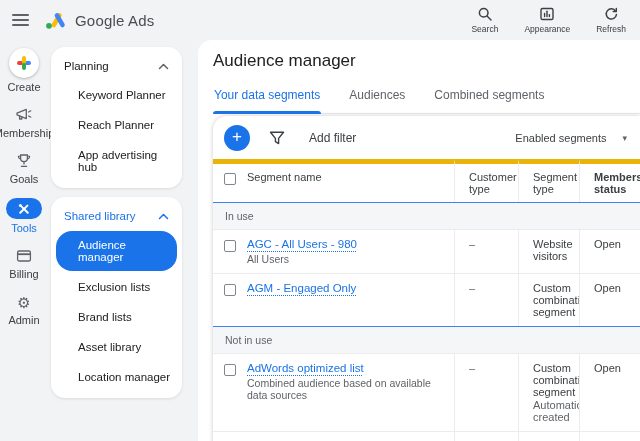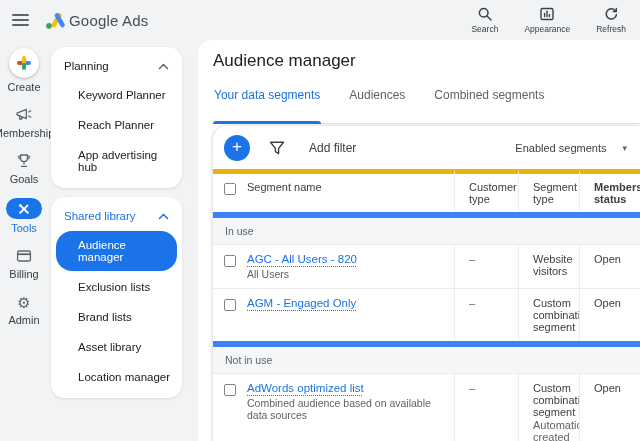--- a/index.html
+++ b/index.html
@@ -7,21 +7,21 @@
   body {
     font-family: "Liberation Sans", "DejaVu Sans", sans-serif;
     background: #f1f3f4; color: #3c4043; font-size: 11px;
   }
   .app { width: 640px; height: 441px; display: flex; flex-direction: column; }
 
   
   .topbar { height: 40px; display: flex; align-items: center; padding: 0 14px 0 12px; flex: none; }
   .hamburger { width: 17px; display: flex; flex-direction: column; gap: 3.5px; cursor: pointer; background: none; border: none; margin-right: 16px; }
   .hamburger span { height: 1.8px; background: #5f6368; border-radius: 1px; }
-  .brand { display: flex; align-items: center; gap: 3px; }
+  .brand { display: flex; align-items: center; gap: 9px; }
   .brand-text { font-size: 15px; color: #4a4d51; letter-spacing: .2px; }
   .topbar-actions { margin-left: auto; display: flex; gap: 26px; justify-content: flex-end; }
   .tb-action { display: flex; flex-direction: column; align-items: center; gap: 2px; cursor: pointer; }
   .tb-action .lbl { font-size: 8.5px; color: #3c4043; }
 
   
   .body { flex: 1; display: flex; min-height: 0; }
 
   
   .rail { width: 48px; flex: none; display: flex; flex-direction: column; align-items: center; padding-top: 8px; }
@@ -41,41 +41,41 @@
   .side-card { background: #fff; border-radius: 14px; box-shadow: 0 1px 3px rgba(60,64,67,.13); padding: 4px 0 6px; margin-bottom: 9px; }
   .section-header { display: flex; align-items: center; justify-content: space-between; padding: 9px 13px 8px; font-size: 11.5px; color: #202124; cursor: pointer; }
   .section-header.blue { color: #1a73e8; }
   .side-item { padding: 9px 10px 9px 27px; font-size: 11.5px; color: #202124; cursor: pointer; }
   .side-item.selected { background: #1a73e8; color: #fff; border-radius: 16px; margin: 1px 5px; padding: 8px 10px 8px 22px; }
 
   
   .main { flex: 1; background: #fff; border-top-left-radius: 14px; padding: 11px 0 0 15px; min-width: 0; overflow: hidden; }
   .page-title { font-size: 17px; color: #202124; font-weight: 400; margin-bottom: 13px; }
   .tabs { display: flex; gap: 27px; border-bottom: 1px solid #e8eaed; }
-  .tab { font-size: 12px; color: #5f6368; padding: 4px 1px 21px; position: relative; cursor: pointer; white-space: nowrap; }
+  .tab { font-size: 12px; color: #5f6368; padding: 4px 1px 11px; position: relative; cursor: pointer; white-space: nowrap; }
   .tab.active { color: #1a73e8; font-weight: 500; }
   .tab.active::after { content: ""; position: absolute; left: 0; right: 0; bottom: -1px; height: 3px; background: #1a73e8; border-radius: 3px 3px 0 0; }
 
   .table-card { margin-top: 2px; background: #fff; border-radius: 14px 0 0 0; box-shadow: 0 0 4px rgba(60,64,67,.28); overflow: hidden; }
   .toolbar { display: flex; align-items: center; height: 43px; padding: 0 10px 0 11px; }
   .add-btn { width: 26px; height: 26px; border-radius: 50%; background: #1a73e8; border: none; color: #fff; font-size: 17px; line-height: 1; display: flex; align-items: center; justify-content: center; cursor: pointer; flex: none; padding-bottom: 2px; }
   .funnel-btn { background: none; border: none; margin-left: 19px; cursor: pointer; display: flex; align-items: center; }
   .addfilter-label { margin-left: 24px; font-size: 12px; color: #3c4043; cursor: pointer; }
   .segments-select { margin-left: auto; display: flex; align-items: center; gap: 16px; font-size: 11px; color: #3c4043; cursor: pointer; padding-right: 3px; }
   .caret { font-size: 9px; color: #5f6368; }
 
   
   .table { display: grid; grid-template-columns: 34px 207px 64px 61px 1fr; font-size: 11px; }
   .cell { padding: 8px 8px 8px 0; border-top: 1px solid #ececee; background: #fff; min-width: 0; }
   .cb-cell { padding-left: 11px; }
   .hdr { border-top: 5px solid #eab308; color: #3c4043; font-weight: 500; padding-top: 7px; padding-bottom: 7px; }
   .hdr.sorted { font-weight: 700; display: flex; justify-content: space-between; align-items: flex-start; padding-right: 6px; }
   .vl { border-left: 1px solid #ececee; padding-left: 14px; }
   .checkbox { width: 12px; height: 12px; border: 1.6px solid #80868b; border-radius: 2px; background: #fff; cursor: pointer; display: inline-block; margin-top: 2px; }
-  .group-cell { grid-column: 1 / -1; background: #f5f6f7; color: #5f6368; padding: 7px 0 7px 12px; font-size: 10.5px; border-top: 6px solid #3b82f6; }
+  .group-cell { grid-column: 1 / -1; background: #f5f6f7; color: #5f6368; padding: 7px 0 7px 12px; font-size: 10.5px; border-top: 1px solid #3b82f6; }
   .name-link { color: #1a73e8; font-size: 11.5px; text-decoration: underline dotted; text-underline-offset: 2.5px; cursor: pointer; display: inline-block; }
   .subtitle { color: #5f6368; font-size: 10.5px; margin-top: 3px; }
   .dim { color: #5f6368; }
   .note { color: #5f6368; margin-top: 1px; }
   .icon-svg { display: block; }
 </style>
 </head>
 <body>
 
 <div class="app">
@@ -246,21 +246,21 @@
           <div class="cell hdr vl">Segment type</div>
           <div class="cell hdr vl sorted">
             <span>Membership status</span>
 
           </div>
 
           <div class="group-cell">In use</div>
 
           <div class="cell cb-cell"><span class="checkbox"></span></div>
           <div class="cell">
-            <span class="name-link">AGC - All Users - 820</span>
+            <span class="name-link">AGC - All Users - 980</span>
             <div class="subtitle">All Users</div>
           </div>
           <div class="cell vl dim">–</div>
           <div class="cell vl">Website visitors</div>
           <div class="cell vl">Open</div>
 
           <div class="cell cb-cell"><span class="checkbox"></span></div>
           <div class="cell">
             <span class="name-link">AGM - Engaged Only</span>
           </div>

